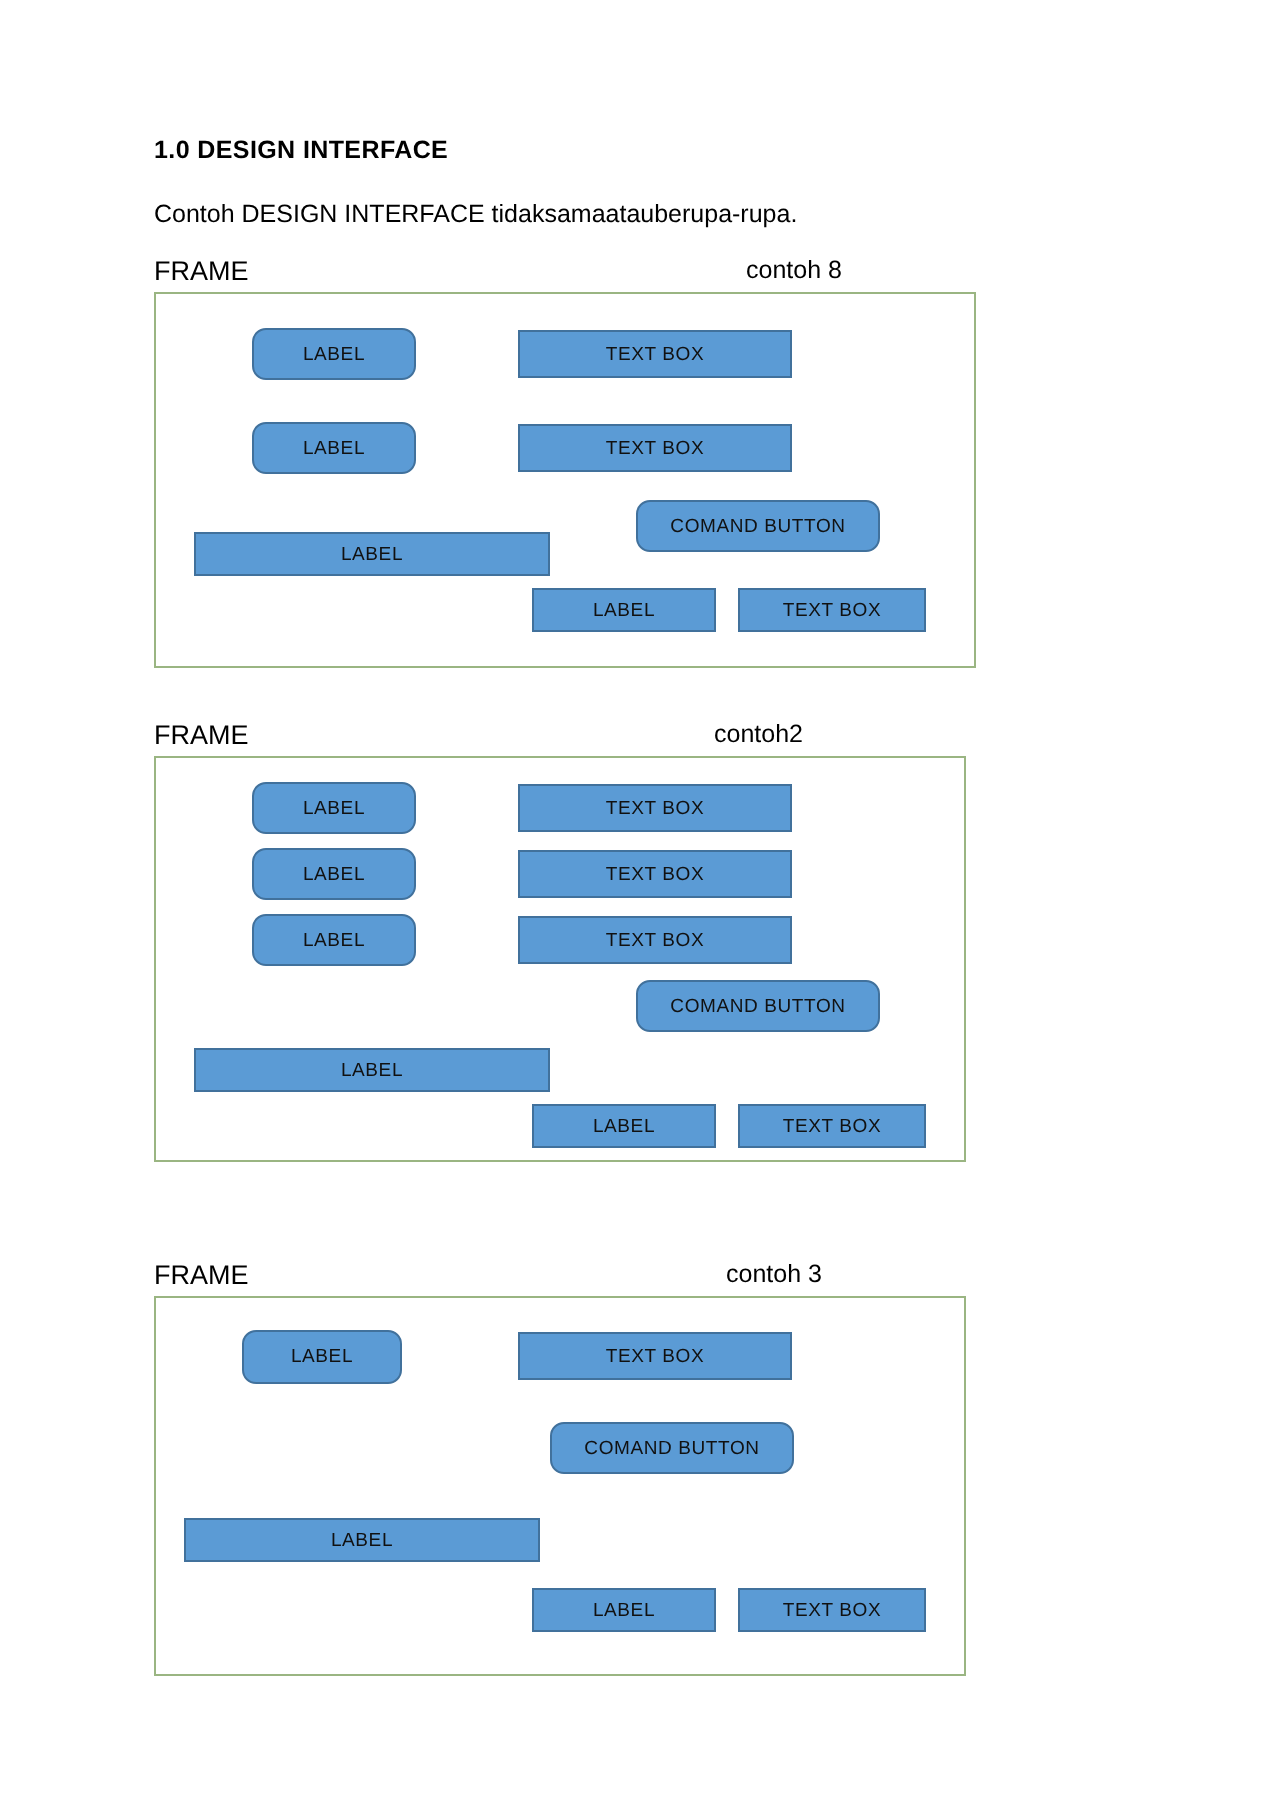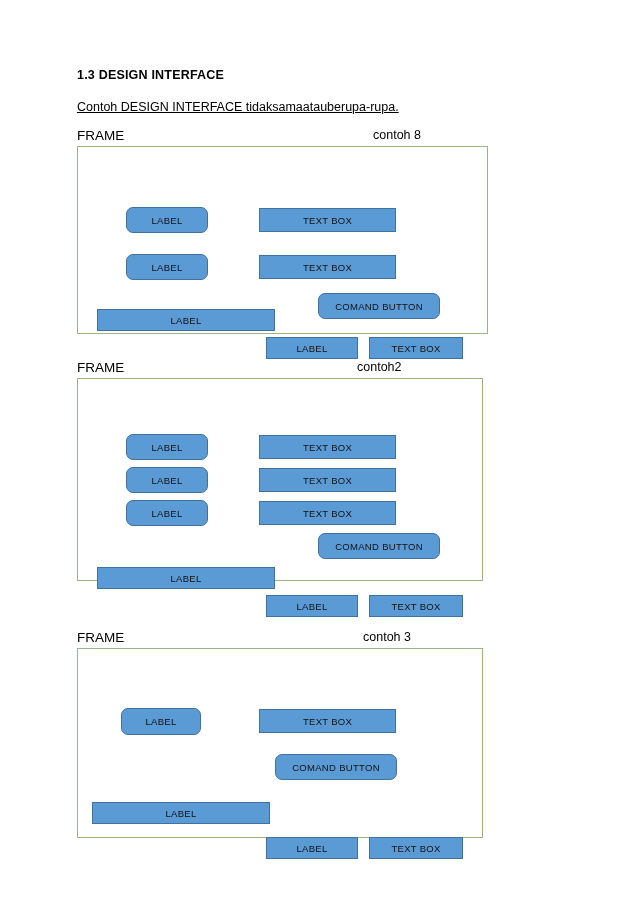--- a/index.html
+++ b/index.html
@@ -33,21 +33,20 @@
     white-space: nowrap;
   }
 
   .subtitle {
     position: absolute;
     left: 77px;
     top: 100px;
     font-size: 12.5px;
     font-weight: normal;
     white-space: nowrap;
-    text-decoration: underline;
   }
 
   
   .frame-section {
     position: absolute;
     left: 77px;
   }
   .frame-caption-row {
     position: relative;
     height: 18px;
@@ -79,35 +78,34 @@
     border: 1px solid #41719c;
     box-sizing: border-box;
     display: flex;
     align-items: center;
     justify-content: center;
     font-size: 9.5px;
     letter-spacing: 0.3px;
     color: #111111;
     white-space: nowrap;
     font-family: "Liberation Sans", sans-serif;
-    margin-top: 43px;
   }
   .w.rounded {
     border-radius: 7px;
   }
   .w.rect {
     border-radius: 0;
   }
 </style>
 </head>
 <body>
 
 <div class="page">
 
-  <div class="heading">1.3 DESIGN INTERFACE</div>
+  <div class="heading">1.0 DESIGN INTERFACE</div>
 
   <div class="subtitle">Contoh DESIGN INTERFACE tidaksamaatauberupa-rupa.</div>
 
   <div id="frames-host">
       <div class="frame-section" style="top: 128px;">
         <div class="frame-caption-row" style="width: 411px;">
           <div class="frame-word">FRAME</div>
           <div class="frame-contoh" style="left: 296px;">contoh 8</div>
         </div>
         <div class="frame-box" style="width: 411px; height: 188px;">

